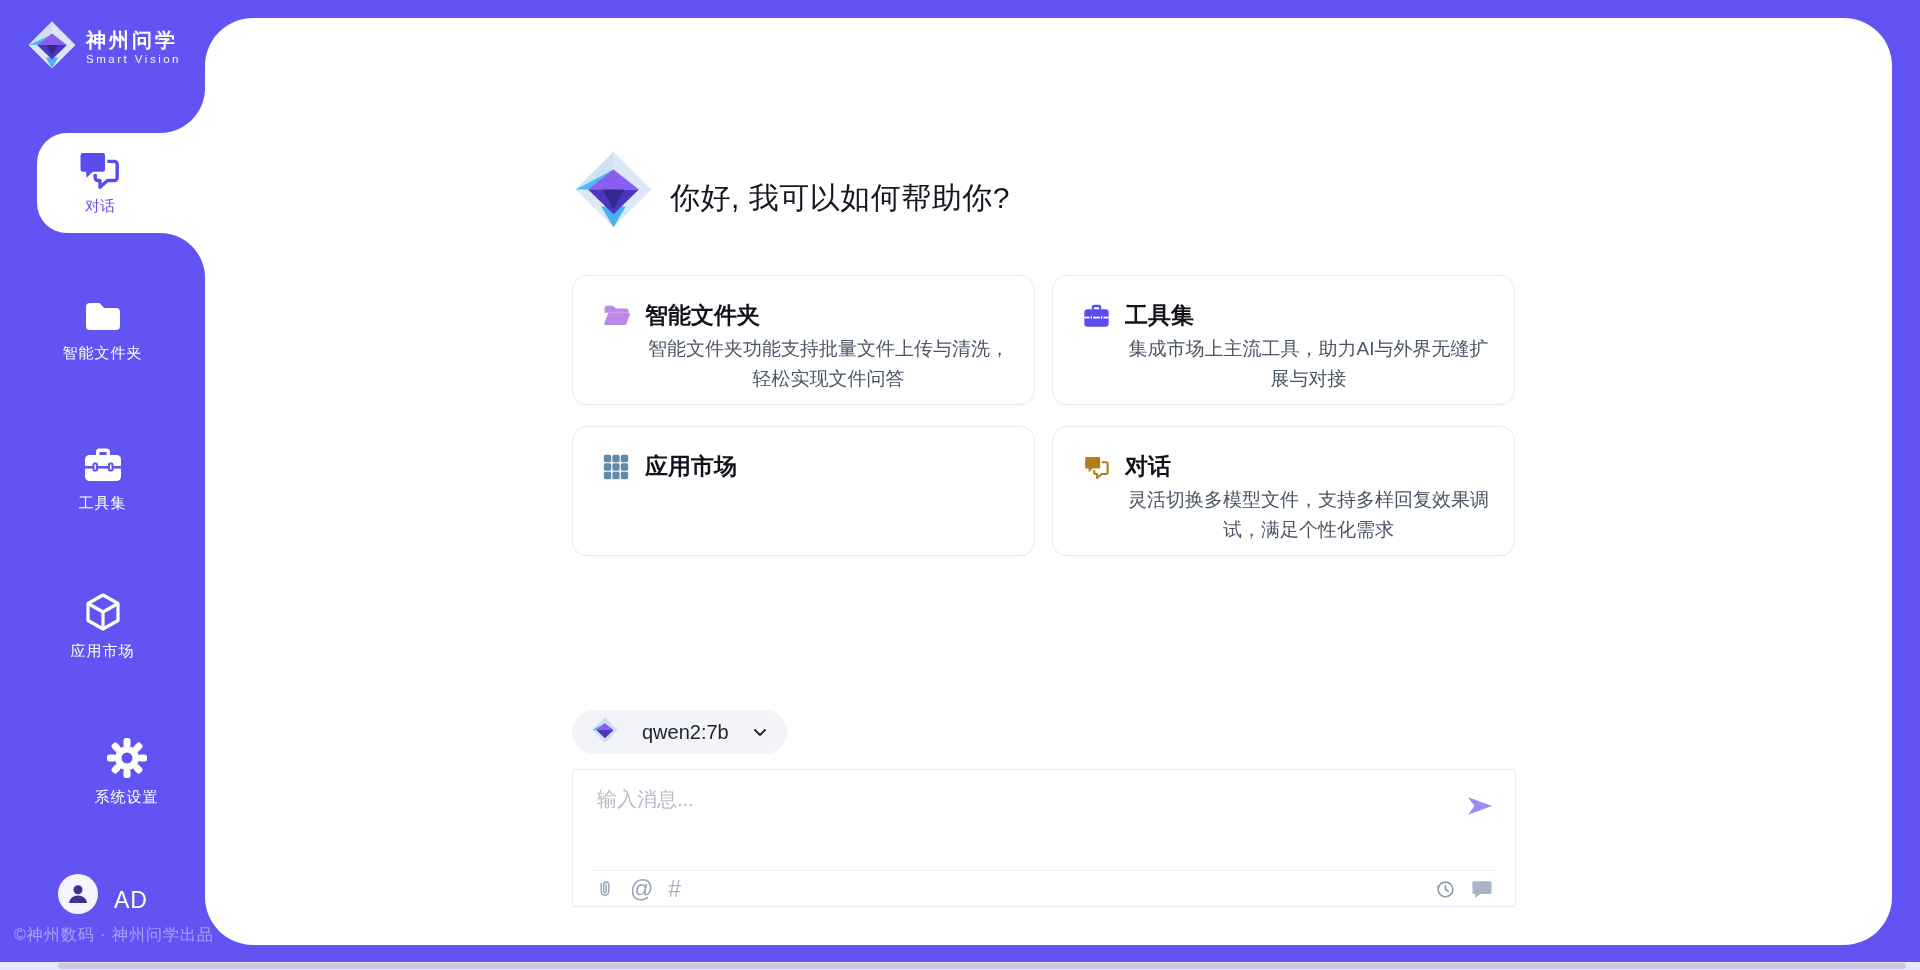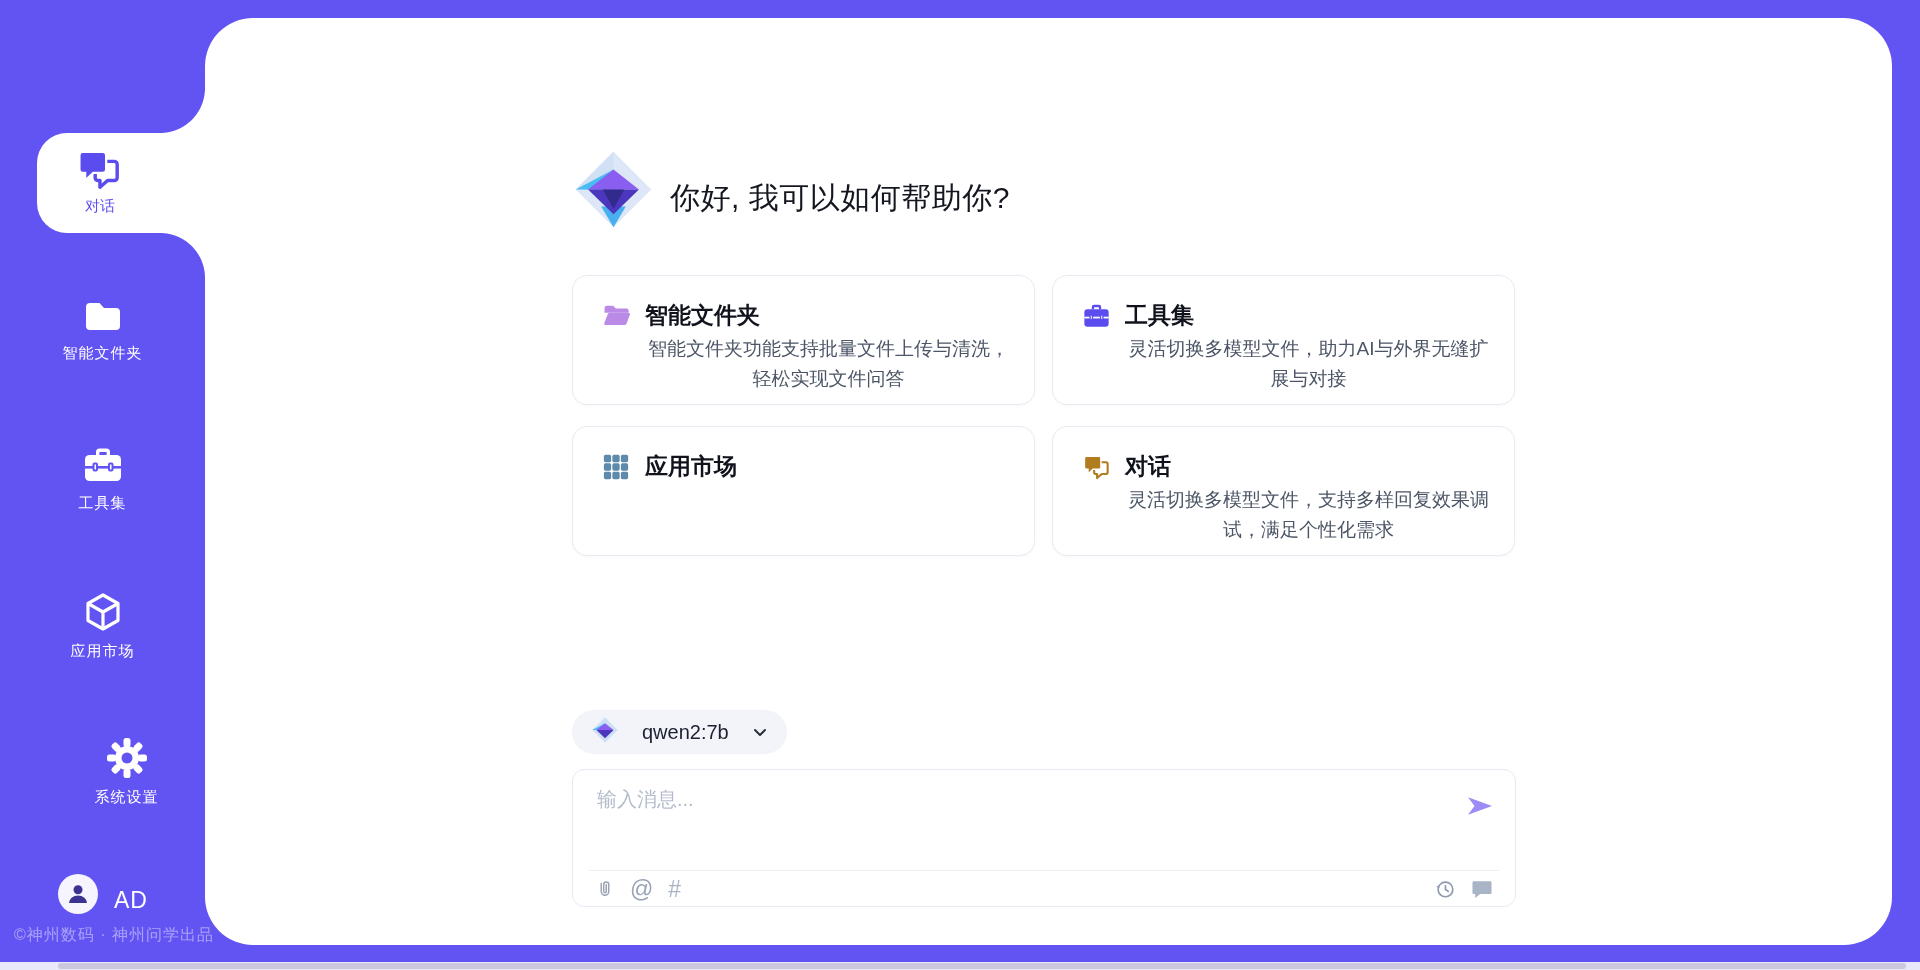--- a/index.html
+++ b/index.html
@@ -60,41 +60,58 @@
                   line-height:30px; color:#4c5566;text-align:center; }
 
   
   .model-pill { position:absolute; left:572px; top:710px; height:44px; padding:0 20px;
                 background:#f3f4f9; border-radius:22px; display:flex; align-items:center;
                 gap:24px; cursor:pointer; }
   .model-name { font-size:20px; color:#1c2030; }
 
   
   .composer { position:absolute; left:572px; top:769px; width:944px; height:138px;
-              background:#fff; border:1px solid #e7eaf3; border-radius:12px; }
+              background:#fff; border:1px solid #e7eaf3; border-radius:2px; }
   .composer textarea { position:absolute; left:24px; top:16px; width:860px; height:60px;
               border:none; outline:none; resize:none; background:transparent;
               font-family:"Liberation Sans","DejaVu Sans",sans-serif;
               font-size:20px; color:#333; }
   .composer textarea::placeholder { color:#b4bccb; }
   .send-btn { position:absolute; right:22px; top:26px; cursor:pointer; }
   .composer .divider { position:absolute; left:16px; right:16px; top:100px; border-top:1px solid #eef0f6; }
   .composer-row { position:absolute; left:22px; right:22px; top:104px; height:30px;
                   display:flex; align-items:center; justify-content:space-between; }
   .row-left, .row-right { display:flex; align-items:center; gap:15px; }
   .glyph { font-size:23px; color:#9aa4b6; line-height:1; cursor:pointer; }
   .icon-btn { cursor:pointer; display:flex; align-items:center; }
 </style>
 </head>
 <body>
 
 <div id="page">
 
   <div class="surface"></div>
 
+  <div class="brand">
+    <span>
+      <svg width="48" height="48" viewBox="0 0 100 100">
+        <polygon points="50,1 99,50 50,99 1,50" fill="#dce6f8"></polygon>
+        <polygon points="50,1 50,50 1,50" fill="#d0def6"></polygon>
+        <polygon points="1,50 50,28 50,50" fill="#47bdf4"></polygon>
+        <polygon points="50,99 37,76 63,76" fill="#49b6f2"></polygon>
+        <polygon points="50,26 81,50 19,50" fill="#8a5ef0"></polygon>
+        <polygon points="19,50 81,50 50,80" fill="#4c36bd"></polygon>
+        <polygon points="38,50 62,50 50,72" fill="#332a8e"></polygon>
+      </svg>
+    </span>
+    <span class="brand-text">
+      <div class="brand-name">神州问学</div>
+      <div class="brand-sub">Smart Vision</div>
+    </span>
+  </div>
 
   <div class="fillet-top"></div>
   <div class="fillet-bottom"></div>
   <div class="tab-active">
     <span class="icon">
       <svg width="44" height="44" viewBox="0 0 46 46">
         <path d="M20 14 h19 a3 3 0 0 1 3 3 v14 a3 3 0 0 1-3 3 h-7 l-8 7 v-7 h-2 a3 3 0 0 1-3-3 v-4" fill="none" stroke="#5b4cf0" stroke-width="3.6" stroke-linejoin="round"></path>
         <path d="M6 4 h21 a3.5 3.5 0 0 1 3.5 3.5 v15 a3.5 3.5 0 0 1-3.5 3.5 H17 l-8.5 8 v-8 H6 a3.5 3.5 0 0 1-3.5-3.5 v-15 A3.5 3.5 0 0 1 6 4 Z" fill="#5b4cf0" stroke="#ffffff" stroke-width="2.4"></path>
       </svg>
     </span>
@@ -203,21 +220,21 @@
         <path fill="#5b4cf0" d="M13 9 V6 a3.5 3.5 0 0 1 3.5-3.5 h7 A3.5 3.5 0 0 1 27 6 v3 h-3.4 V6.1 h-7.2 V9 Z"></path>
         <rect x="2" y="9" width="36" height="26" rx="4.5" fill="#5b4cf0"></rect>
         <rect x="2" y="20" width="36" height="2.6" fill="#ffffff"></rect>
         <rect x="9.5" y="16.5" width="5.5" height="9" rx="2" fill="#5b4cf0"></rect>
         <rect x="11.5" y="18.5" width="1.5" height="5" fill="#ffffff"></rect>
         <rect x="25" y="16.5" width="5.5" height="9" rx="2" fill="#5b4cf0"></rect>
         <rect x="27" y="18.5" width="1.5" height="5" fill="#ffffff"></rect>
       </svg>
     </span>
     <span class="c-title">工具集</span>
-    <span class="c-desc">灵活切换多模型文件，助力AI与外界无缝扩展与对接</span>
+    <span class="c-desc">集成市场上主流工具，助力AI与外界无缝扩展与对接</span>
   </div>
 
   <div class="card card-3">
     <span class="c-icon">
       <svg width="26" height="26" viewBox="0 0 30 30">
         <g fill="#5e8aab">
           <rect x="1" y="1" width="8.4" height="8.4" rx="1.8"></rect>
           <rect x="10.8" y="1" width="8.4" height="8.4" rx="1.8"></rect>
           <rect x="20.6" y="1" width="8.4" height="8.4" rx="1.8"></rect>
           <rect x="1" y="10.8" width="8.4" height="8.4" rx="1.8"></rect>

